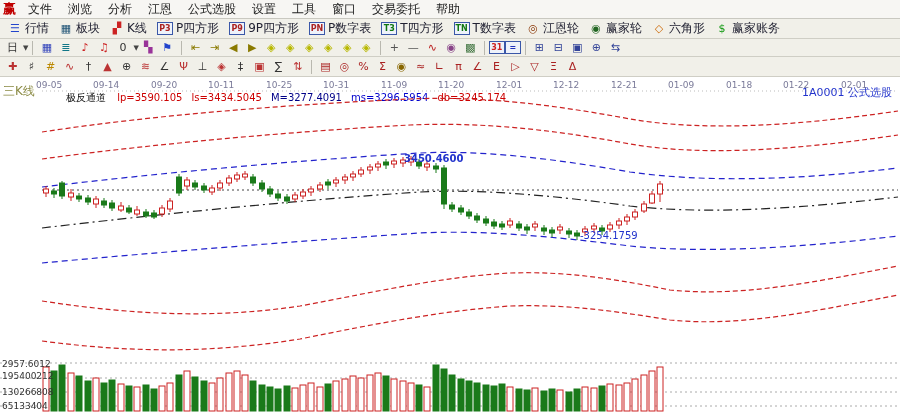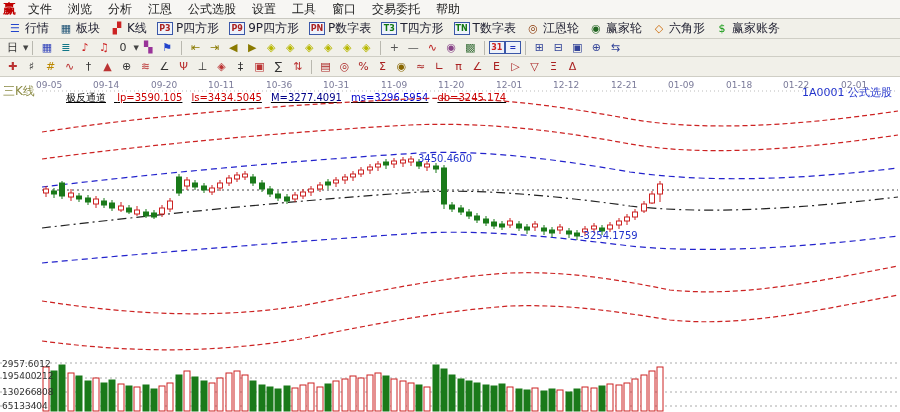--- a/index.html
+++ b/index.html
@@ -22,21 +22,21 @@
   .ic-box { display:inline-block; width:16px; height:13px; border:1px solid #3a57a8; background:#eef2fa;
             font-size:8px; line-height:11px; text-align:center; font-weight:bold; }
   .tool-ic { display:inline-block; width:17px; height:16px; font-size:11px; line-height:16px; text-align:center; margin:0 1px; }
   .tb-sep { width:1px; height:14px; background:#b9b8af; margin:0 4px; }
   .drop { font-size:7px; color:#444; margin-left:1px; }
 
   
   .chart-region { position:absolute; top:79px; left:0; width:900px; height:333px; background:#fff; }
   .left-tab { position:absolute; left:3px; top:4px; color:#8b8b45; font-size:12px; }
   .date-label { position:absolute; top:1px; font-size:9px; color:#7a7a99; }
-  .info-row { position:absolute; left:66px; top:12px; font-size:10px; white-space:nowrap;text-decoration:underline; }
+  .info-row { position:absolute; left:66px; top:12px; font-size:10px; white-space:nowrap; }
   .info-name { color:#111; margin-right:8px; }
   .info-val { margin-right:9px; }
   .symbol { position:absolute; right:8px; top:6px; font-size:11px; color:#2233cc; }
   .px-label { position:absolute; font-size:10px; color:#2233cc; }
   .axis-label { position:absolute; left:2px; font-size:9px; color:#333; }
   svg.plot { position:absolute; left:0; top:0; width:900px; height:333px; }
 </style>
 </head>
 <body>
 
@@ -169,21 +169,21 @@
   </div>
 
 <div class="chart-region">
   <span class="left-tab">三K线</span>
   <span class="symbol">1A0001 公式选股</span>
   <div id="date-axis">
       <span class="date-label" style="left: 36px;">09-05</span>
       <span class="date-label" style="left: 93px;">09-14</span>
       <span class="date-label" style="left: 151px;">09-20</span>
       <span class="date-label" style="left: 208px;">10-11</span>
-      <span class="date-label" style="left: 266px;">10-36</span>
+      <span class="date-label" style="left: 266px;">10-25</span>
       <span class="date-label" style="left: 323px;">10-31</span>
       <span class="date-label" style="left: 381px;">11-09</span>
       <span class="date-label" style="left: 438px;">11-20</span>
       <span class="date-label" style="left: 496px;">12-01</span>
       <span class="date-label" style="left: 553px;">12-12</span>
       <span class="date-label" style="left: 611px;">12-21</span>
       <span class="date-label" style="left: 668px;">01-09</span>
       <span class="date-label" style="left: 726px;">01-18</span>
       <span class="date-label" style="left: 783px;">01-22</span>
       <span class="date-label" style="left: 841px;">02-01</span>
@@ -427,21 +427,21 @@
       <rect x="599" y="386" width="6" height="25" fill="#1a7a1a" stroke="#1a7a1a" stroke-width="1"></rect>
       <rect x="607" y="384" width="6" height="27" fill="#ffffff" stroke="#cc2222" stroke-width="1"></rect>
       <rect x="616" y="385" width="6" height="26" fill="#ffffff" stroke="#cc2222" stroke-width="1"></rect>
       <rect x="624" y="383" width="6" height="28" fill="#ffffff" stroke="#cc2222" stroke-width="1"></rect>
       <rect x="632" y="379" width="6" height="32" fill="#ffffff" stroke="#cc2222" stroke-width="1"></rect>
       <rect x="641" y="375" width="6" height="36" fill="#ffffff" stroke="#cc2222" stroke-width="1"></rect>
       <rect x="649" y="371" width="6" height="40" fill="#ffffff" stroke="#cc2222" stroke-width="1"></rect>
       <rect x="657" y="367" width="6" height="44" fill="#ffffff" stroke="#cc2222" stroke-width="1"></rect>
     </svg>
 
-  <span class="px-label" style="left:418px; top:74px;">3450.4600</span>
+  <span class="px-label" style="left:404px; top:74px;font-weight:bold;">3450.4600</span>
   <span class="px-label" style="left:580px; top:151px;">-3254.1759</span>
   <div id="axis-left">
       <span class="axis-label" style="top: 280px;">2957.6012</span>
       <span class="axis-label" style="top: 292px;">195400212</span>
       <span class="axis-label" style="top: 308px;">130266808</span>
       <span class="axis-label" style="top: 322px;">65133404</span>
     </div>
 </div>
 
 </body></html>

